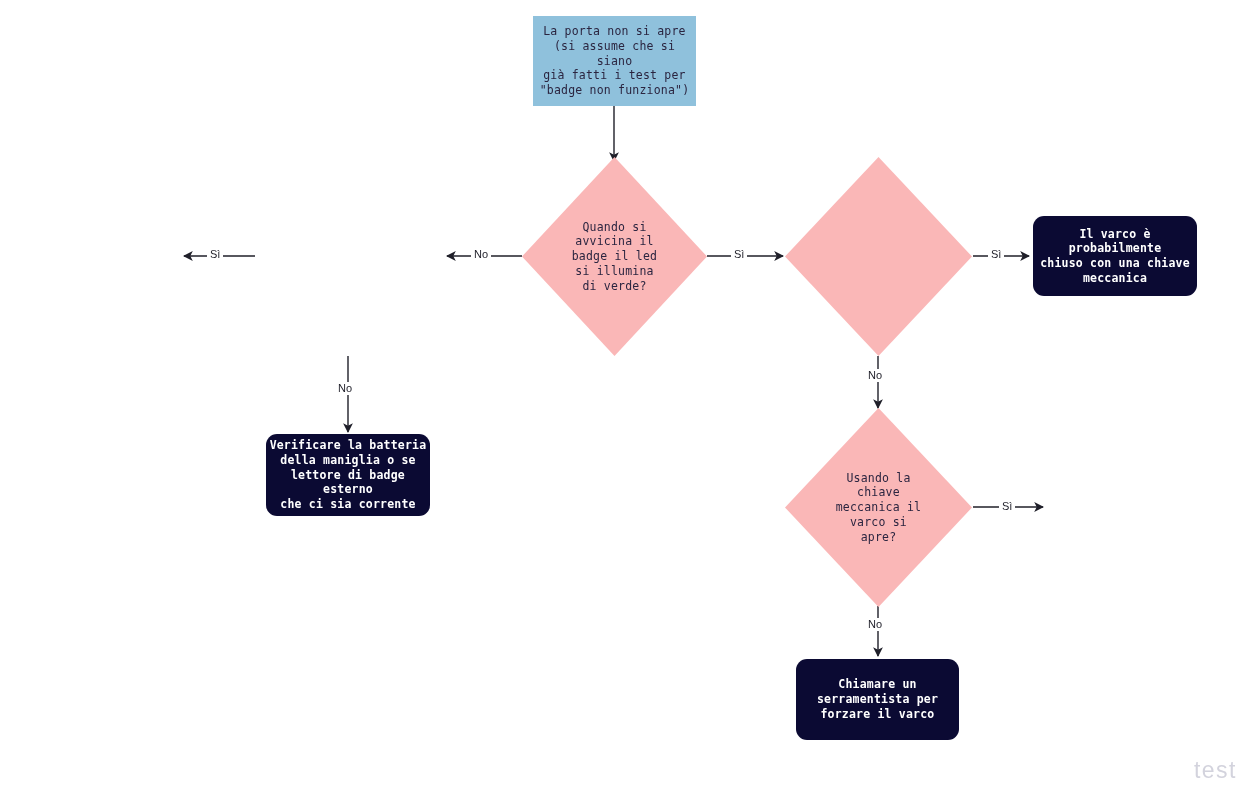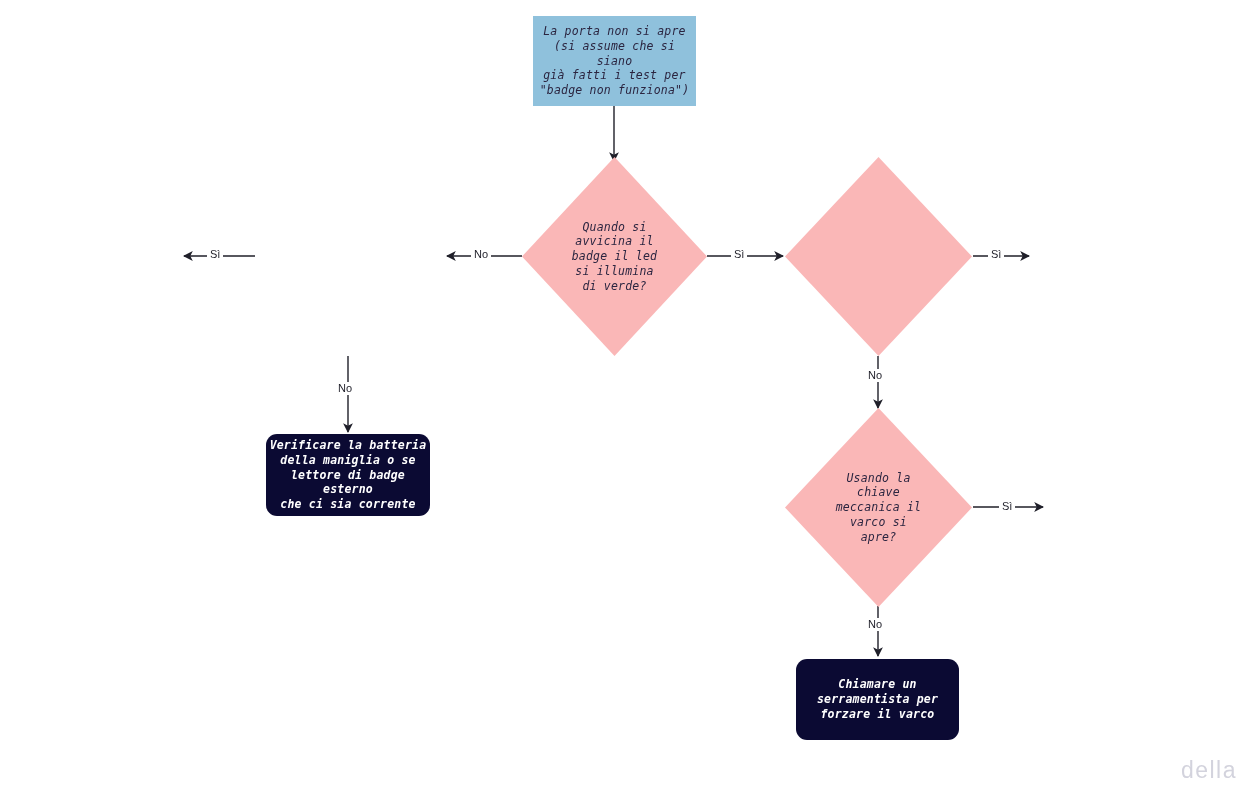--- a/index.html
+++ b/index.html
@@ -28,21 +28,20 @@
     height: 796px;
     pointer-events: none;
   }
   .node {
     position: absolute;
     box-sizing: border-box;
     display: flex;
     align-items: center;
     justify-content: center;
     text-align: center;
-    font-style: italic;
   }
   .node-text {
     white-space: pre-line;
     line-height: 1.28;
     letter-spacing: 0.2px;
   }
 
   
   .start-node {
     background: #8FC1DC;
@@ -178,23 +177,28 @@
   </div>
 
 
   <div class="node action" style="left:266px; top:434px; width:164px; height:82px;">
     <span class="node-text">Verificare la batteria
 della maniglia o se
 lettore di badge esterno
 che ci sia corrente</span>
   </div>
 
+  <div class="node action" style="left:1033px; top:216px; width:164px; height:80px;">
+    <span class="node-text">Il varco è probabilmente
+chiuso con una chiave
+meccanica</span>
+  </div>
 
 
   <div class="node action" style="left:796px; top:659px; width:163px; height:81px;">
     <span class="node-text">Chiamare un
 serramentista per
 forzare il varco</span>
   </div>
 
-  <div class="watermark">della</div>
+  <div class="watermark">test</div>
 
 </div>
 
 </body></html>

